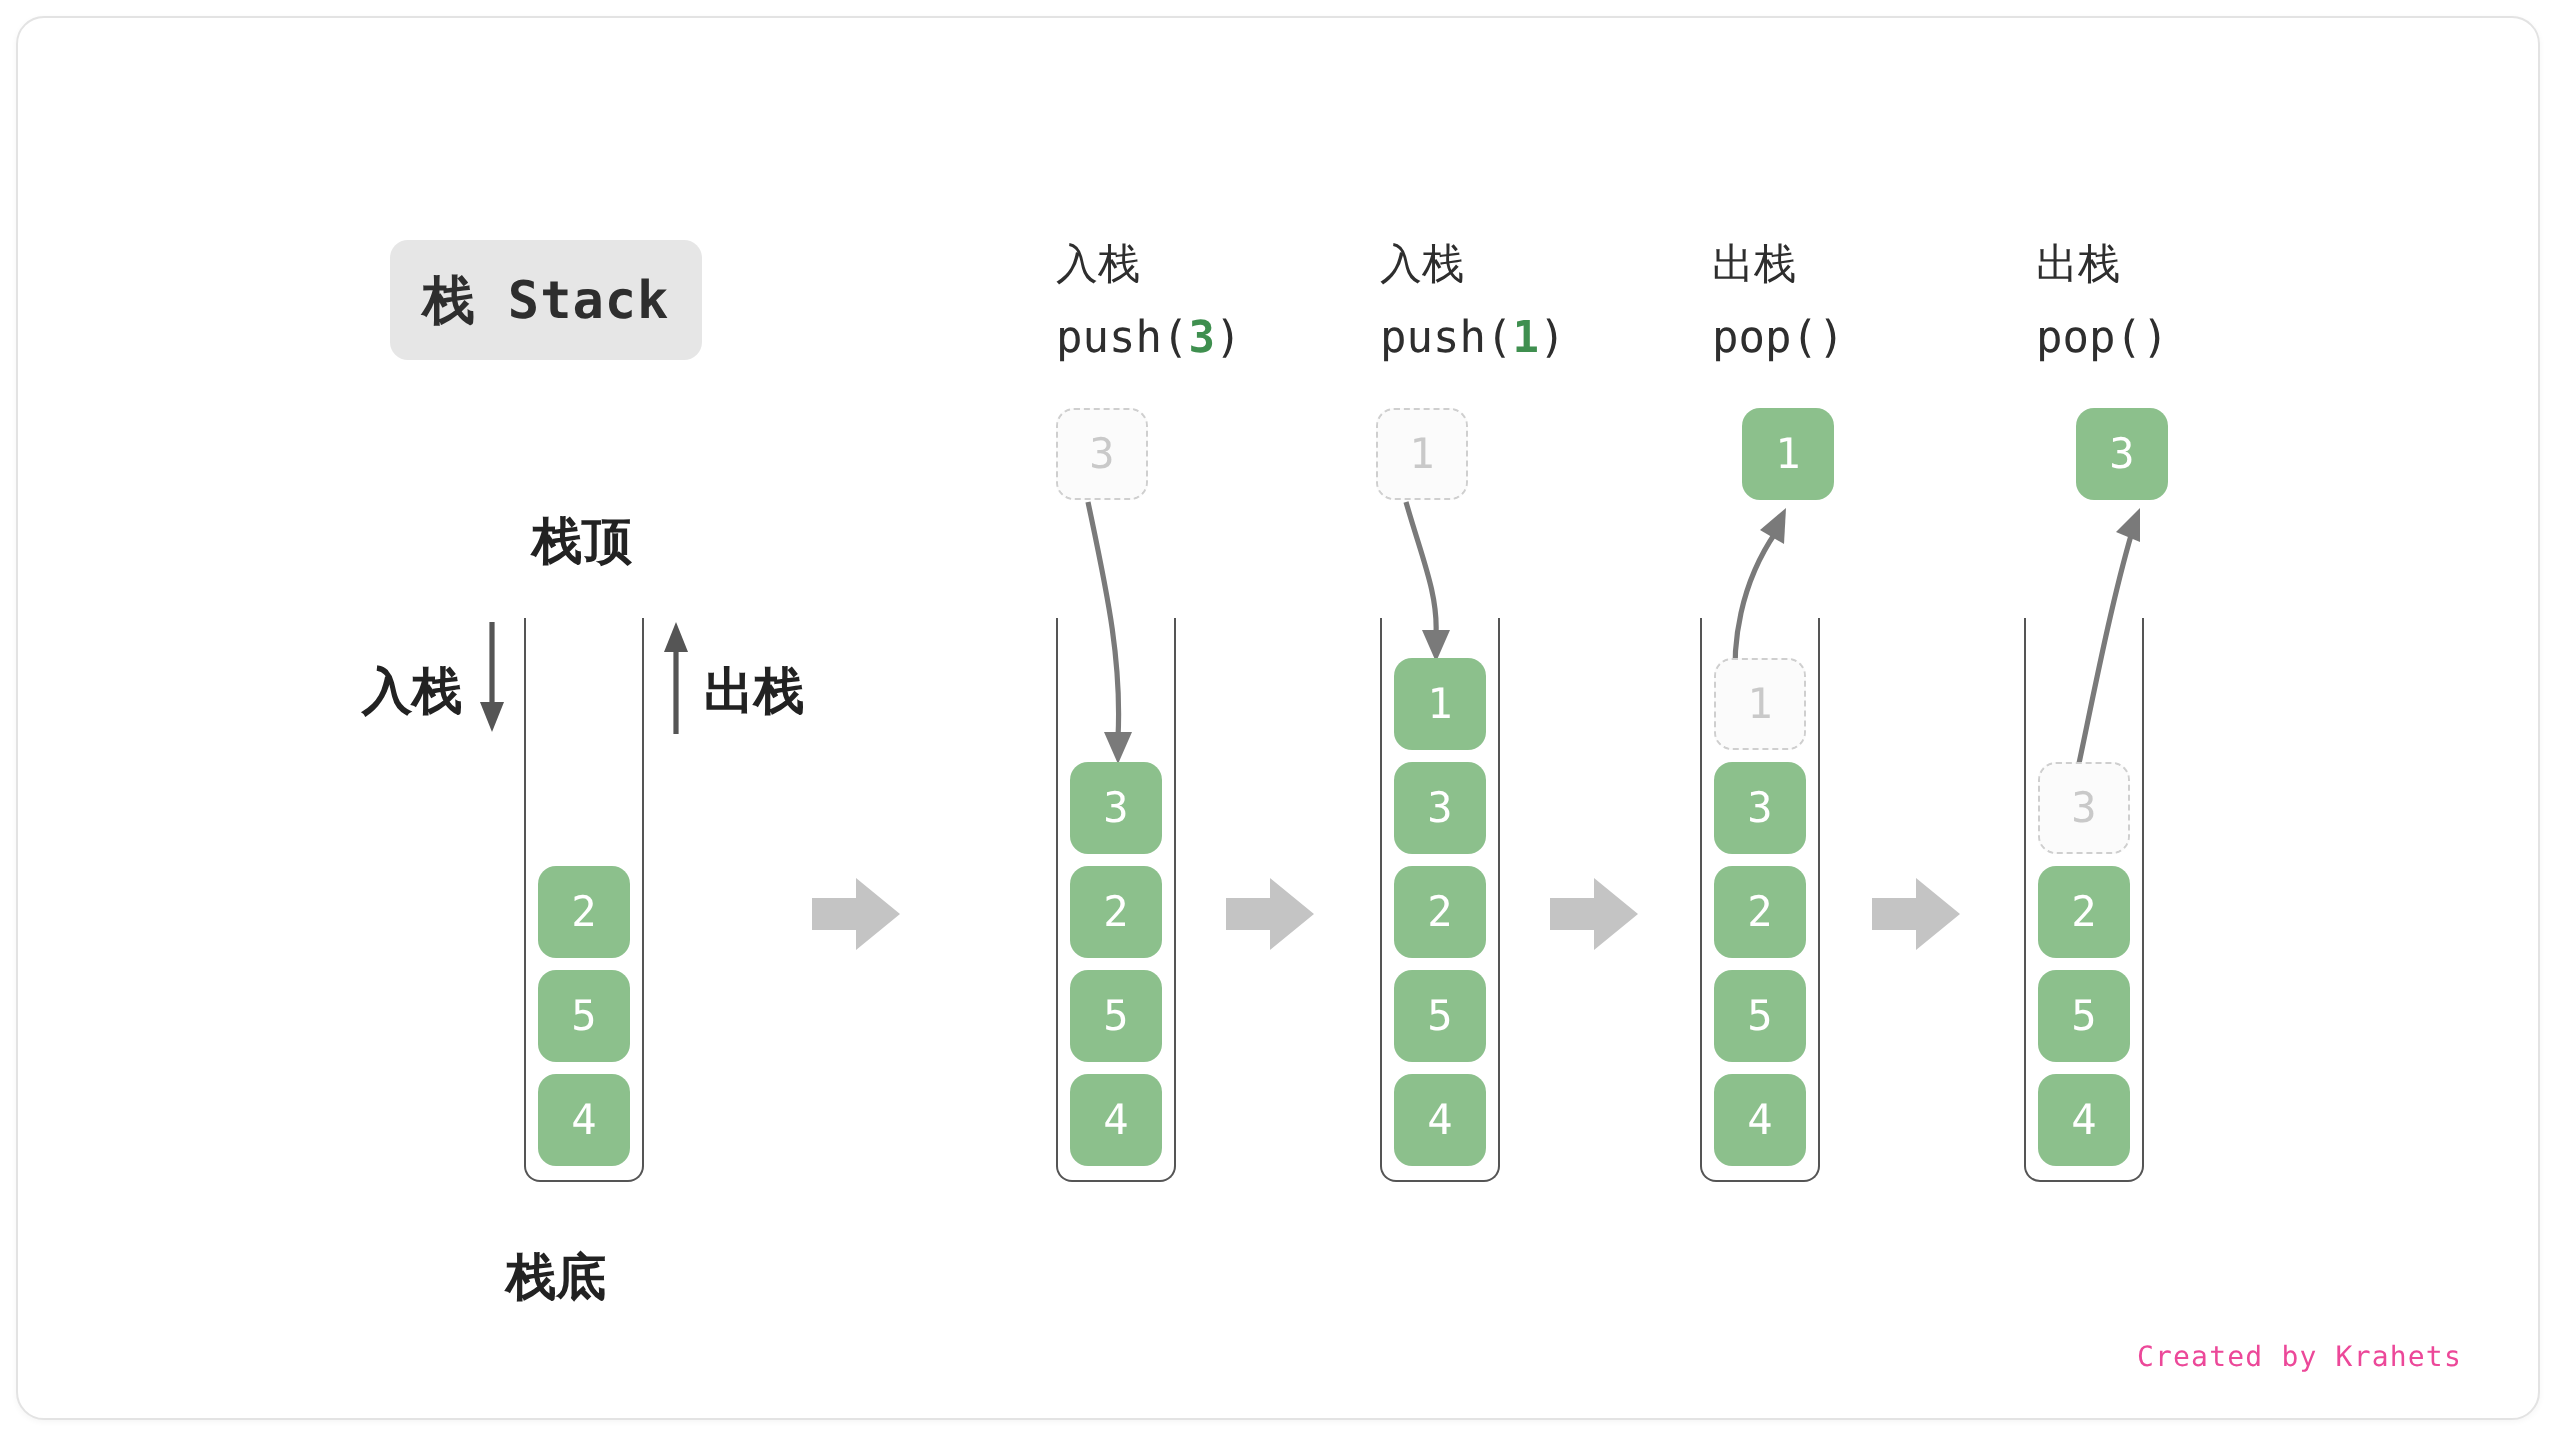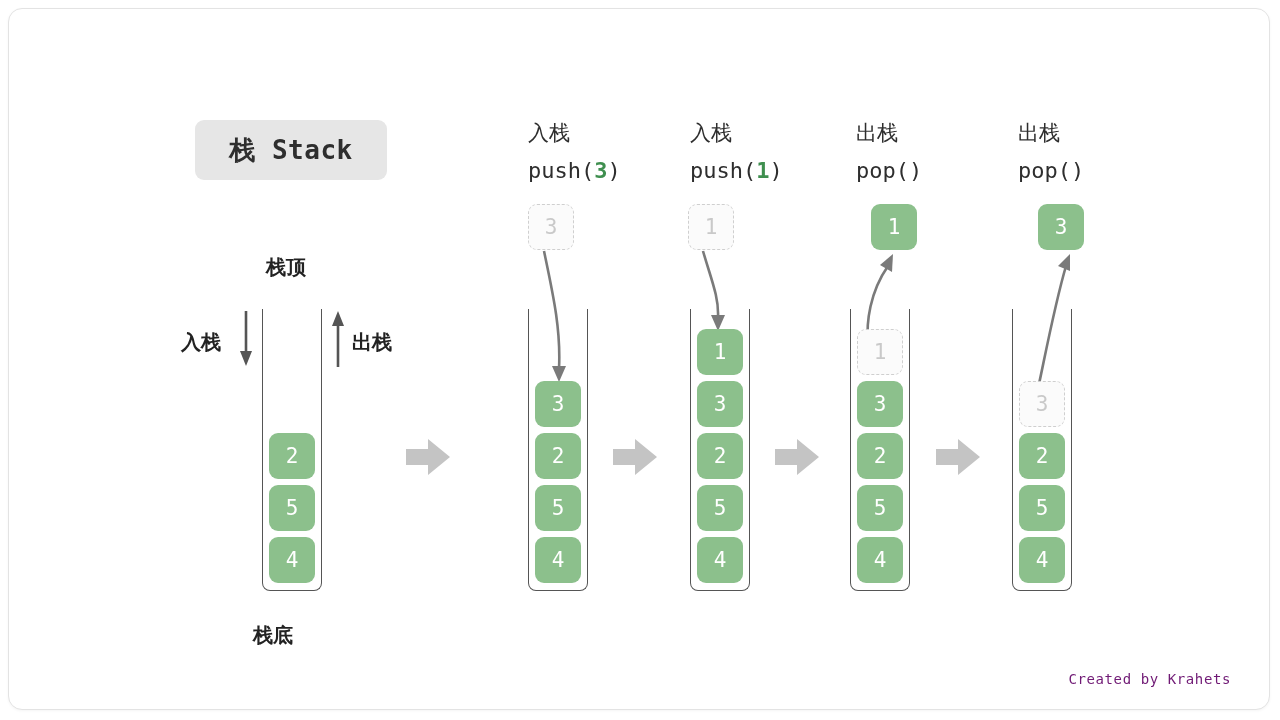--- a/index.html
+++ b/index.html
@@ -25,21 +25,21 @@
     box-shadow: 0 1px 3px rgba(0,0,0,0.045);
     overflow: hidden;
   }
 
   .abs { position: absolute; }
 
   
   #title-badge {
     left: 186px;
     top: 111px;
-    width: 192px;
+    width: 156px;
     height: 60px;
     background: #e6e6e6;
     border-radius: 9px;
     display: flex;
     align-items: center;
     justify-content: center;
     color: #2e2e2e;
     font-family: "DejaVu Sans Mono", monospace;
     font-size: 26px;
     font-weight: bold;
@@ -86,33 +86,33 @@
   }
   .cell.ghost {
     background: #fbfbfb;
     border: 1.6px dashed #cfcfcf;
     color: #c9c9c9;
   }
 
   
   .vlabel {
     font-family: "DejaVu Sans", sans-serif;
-    font-size: 20px;
+    font-size: 25px;
     font-weight: bold;
     color: #222;
     white-space: nowrap;
   }
 
   
   #footer {
     right: 38px;
     bottom: 22px;
     font-family: "DejaVu Sans Mono", monospace;
     font-size: 14px;
-    color: #701a75;
+    color: #ec4899;
     letter-spacing: 0.6px;
   }
 
   svg { overflow: visible; }
 </style>
 </head>
 <body>
 
 <div id="card">
 

